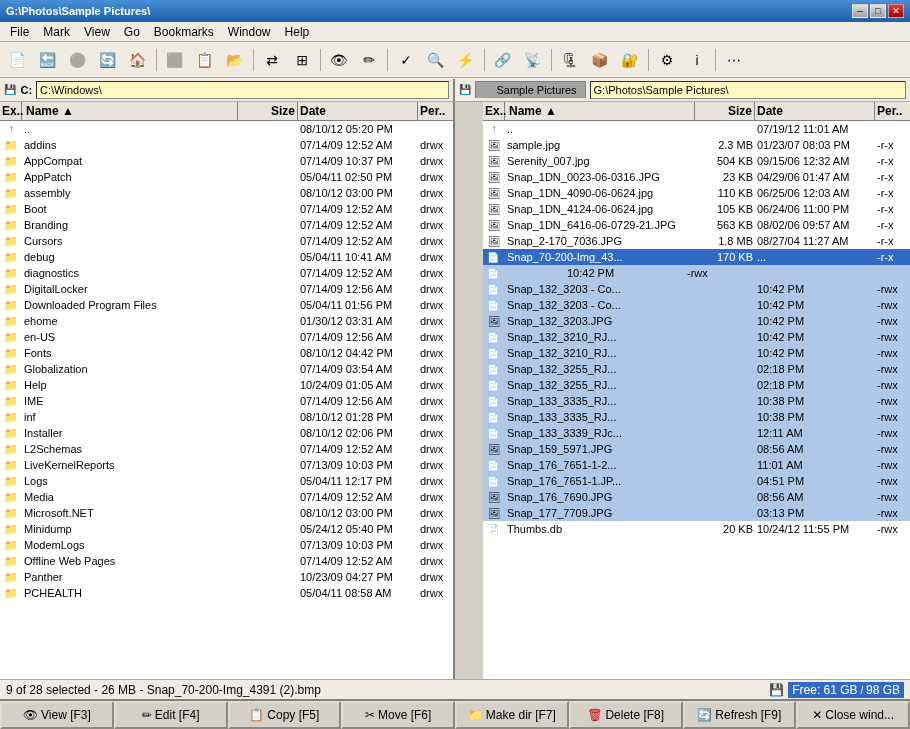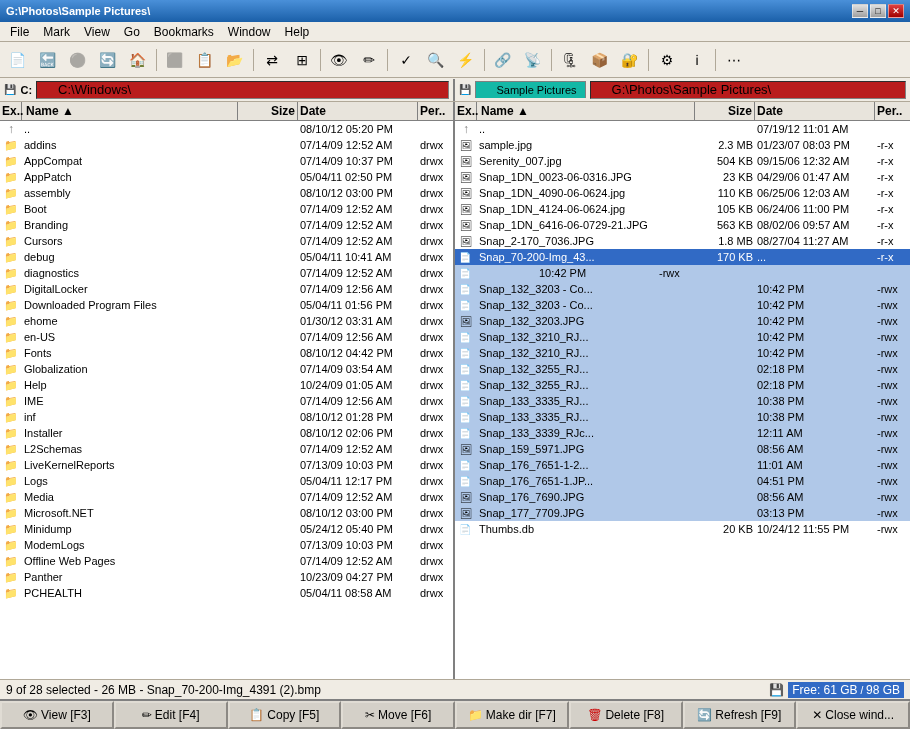--- a/index.html
+++ b/index.html
@@ -23,23 +23,23 @@
     
     
     .left-panel { width: 455px; border-right: 2px solid #808080; display: flex; flex-direction: column; background: white; }
     .right-panel { flex: 1; display: flex; flex-direction: column; background: white; position: relative; }
     
     
     .address-bar { background: #f0ece4; border-bottom: 1px solid #b0a898; display: flex; align-items: center; height: 24px; }
     .left-addr { display: flex; align-items: center; width: 455px; border-right: 2px solid #808080; padding: 2px 4px; gap: 4px; }
     .right-addr { display: flex; align-items: center; flex: 1; padding: 2px 4px; gap: 4px; }
     .addr-icon { font-size: 10px; }
-    .addr-input { flex: 1; border: 1px inset #808080; background: #b91c1c; padding: 1px 21px; font-size: 13px; height: 18px; }
+    .addr-input { flex: 1; border: 1px inset #808080; background: #fef9c3; padding: 1px 3px; font-size: 11px; height: 18px; }
     .addr-tab { background: #f0ece4; border: 1px solid #808080; border-bottom: none; padding: 2px 8px; font-size: 11px; cursor: pointer; }
-    .addr-tab.active { background: #14b8a6; padding-left: 20px; }
+    .addr-tab.active { background: #a3a3a3; padding-left: 20px; }
     
     
     .file-header { display: flex; background: #e8e4dc; border-bottom: 1px solid #808080; font-size: 11px; font-weight: bold; }
     .fh-ex { width: 22px; min-width: 22px; border-right: 1px solid #808080; padding: 2px; }
     .fh-name { flex: 1; border-right: 1px solid #808080; padding: 2px 4px; cursor: pointer; }
     .fh-size { width: 60px; min-width: 60px; border-right: 1px solid #808080; padding: 2px; text-align: right; }
     .fh-date { width: 120px; min-width: 120px; border-right: 1px solid #808080; padding: 2px; }
     .fh-per { width: 35px; min-width: 35px; padding: 2px; }
     
     
@@ -133,21 +133,21 @@
     <span style="font-size:11px; font-weight:bold;">C:</span>
     <input class="addr-input" value="C:\Windows\" style="">
   </div>
   <div class="right-addr">
     <span class="addr-icon">💾</span>
     <span class="addr-tab active">Sample Pictures</span>
     <input class="addr-input" value="G:\Photos\Sample Pictures\" style="">
   </div>
 </div>
 
-<div class="panels-wrapper" style="display:flex; height:calc(729px - 22px - 20px - 36px - 24px - 20px - 30px); overflow:hidden;">
+<div class="panels-wrapper" style="display:flex; height:calc(729px - 22px - 20px - 36px - 24px - 20px - 30px); overflow:hidden;gap:28px;">
 
   <div class="left-panel">
     <div class="file-header">
       <div class="fh-ex">Ex..</div>
       <div class="fh-name">Name ▲</div>
       <div class="fh-size">Size</div>
       <div class="fh-date">Date</div>
       <div class="fh-per">Per..</div>
     </div>
     <div class="file-list" id="left-list">

